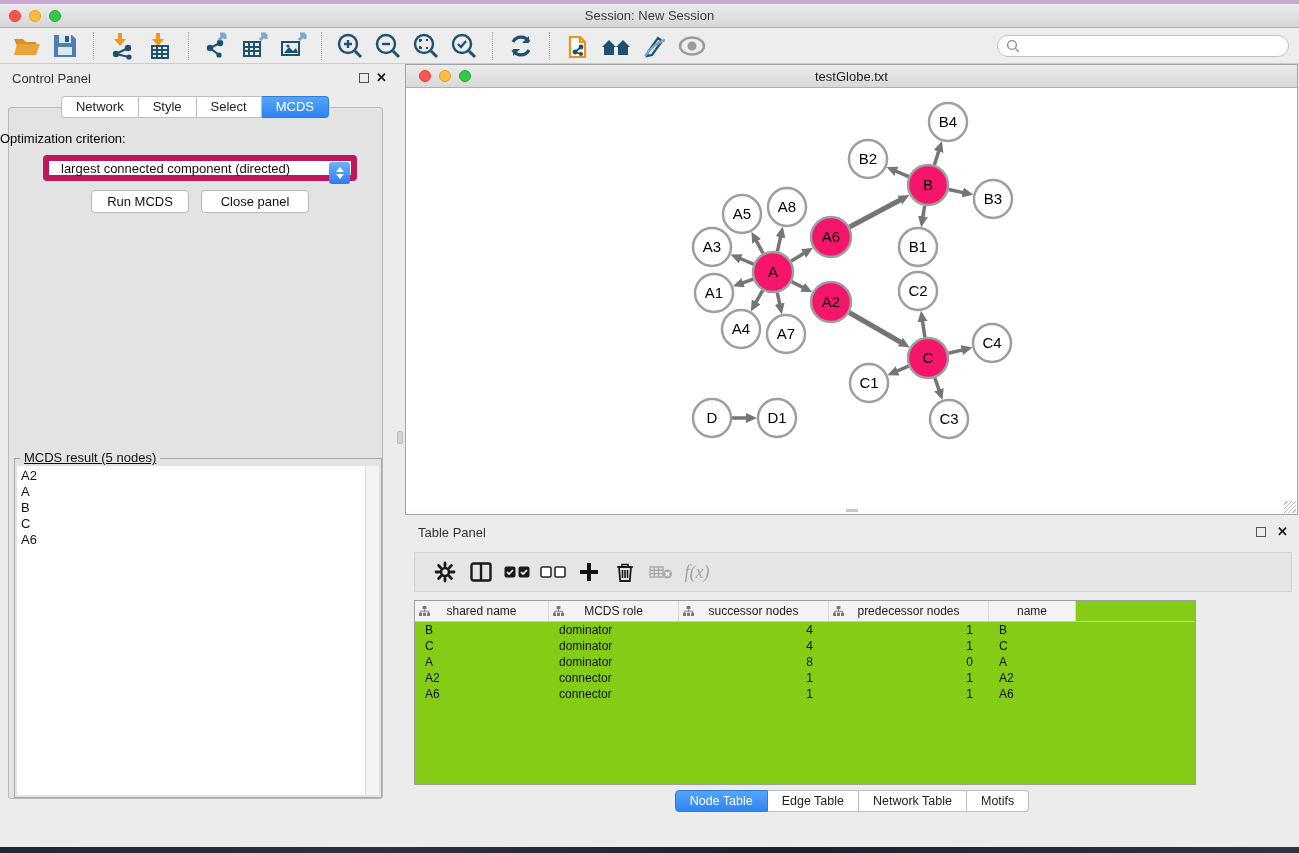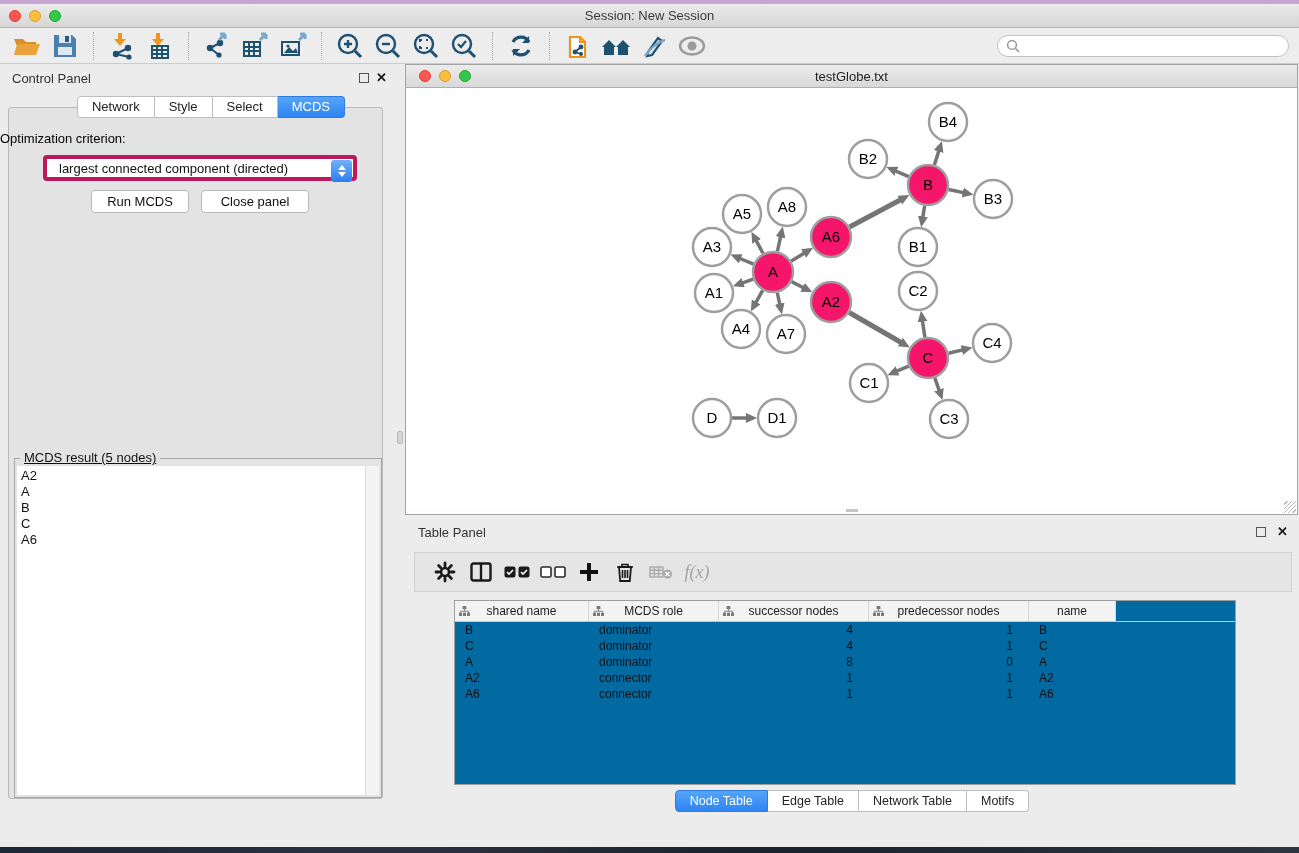--- a/index.html
+++ b/index.html
@@ -30,30 +30,30 @@
   
   .cp-header { position:absolute; left:0; top:66px; width:390px; height:26px; }
   .panel-title { font-size:13px; color:#333; }
   .cp-header .panel-title { position:absolute; left:12px; top:5px; }
   .float-btn { position:absolute; top:7px; width:10px; height:10px; border:1.5px solid #555; }
   .close-btn { position:absolute; top:4px; font-size:13px; font-weight:bold; color:#1a1a1a; }
   .cp-header .float-btn { left:359px; } .cp-header .close-btn { left:376px; }
 
   .cp-body { position:absolute; left:8px; top:107px; width:375px; height:692px;
     background:#e3e3e3; border:1px solid #b8b8b8; border-radius:3px; }
-  .cp-tabs { position:absolute; left:0; top:96px; width:390px; display:flex; justify-content:center;margin-left:16px; }
+  .cp-tabs { position:absolute; left:0; top:96px; width:390px; display:flex; justify-content:center; }
   .seg { height:22px; line-height:20px; padding:0 14px; font-size:13px; background:#fff;
     border:1px solid #bdbdbd; border-left:none; color:#222; }
   .seg:first-child { border-left:1px solid #bdbdbd; border-radius:4px 0 0 4px; }
   .seg:last-child { border-radius:0 4px 4px 0; }
   .seg.active { background:linear-gradient(#55a5f8,#2e84f1); color:#fff; border-color:#2e7ce0; }
 
   .opt-label { position:absolute; left:0; top:131px; width:390px; font-size:13px; color:#000000; }
   .combo { position:absolute; left:43px; top:155px; width:314px; height:26px; background:#fff;
-    border:4px solid #be185d; border-radius:4px; font-size:13px; color:#111;
+    border:6px solid #be185d; border-radius:4px; font-size:13px; color:#111;
     display:flex; align-items:center; padding-left:12px; }
   .combo .stepper { position:absolute; right:1px; top:1px; width:21px; height:22px; border-radius:3px;
     background:linear-gradient(#6fb1fb,#2d7df0); display:flex; flex-direction:column;
     align-items:center; justify-content:center; gap:2px; }
   .arr-up { width:0; height:0; border-left:4px solid transparent; border-right:4px solid transparent;
     border-bottom:5px solid #fff; }
   .arr-dn { width:0; height:0; border-left:4px solid transparent; border-right:4px solid transparent;
     border-top:5px solid #fff; }
   .cp-btn { position:absolute; height:23px; background:#fff; border:1px solid #b9b9b9; border-radius:4px;
     font-size:13px; color:#111; font-family:"Liberation Sans",sans-serif; }
@@ -86,22 +86,22 @@
 
   
   .tp-header { position:absolute; left:405px; top:520px; width:894px; height:24px; }
   .tp-header .panel-title { position:absolute; left:13px; top:5px; }
   .tp-header .float-btn { left:851px; } .tp-header .close-btn { left:872px; }
   .tp-toolbar { position:absolute; left:414px; top:552px; width:878px; height:40px; background:#e5e5e5;
     border:1px solid #d2d2d2; display:flex; align-items:center; padding-left:12px; }
   .tpicon { width:36px; height:30px; display:flex; align-items:center; justify-content:center; }
   .fx { font-family:"Liberation Serif",serif; font-style:italic; font-size:18px; color:#a3a3a3; }
 
-  .datatable { position:absolute; left:414px; top:600px; width:782px; height:185px; background:#0369a1;
-    border:1px solid #9e9e9e; overflow:hidden;margin-left:40px; }
+  .datatable { position:absolute; left:414px; top:600px; width:782px; height:185px; background:#84cc16;
+    border:1px solid #9e9e9e; overflow:hidden; }
   .thead { display:flex; height:21px; border-bottom:1px solid #c9c9c9; }
   .th { background:#f3f3f3; border-right:1px solid #d8d8d8; display:flex; align-items:center;
     justify-content:center; position:relative; font-size:12px; color:#222; }
   .th .colicon { position:absolute; left:4px; top:5px; }
   .tr { display:flex; height:16px; line-height:16px; font-size:12px; color:#111;
     font-family:"Liberation Sans",sans-serif; }
   .td { padding-left:10px; overflow:hidden; white-space:nowrap; }
   .td.num { text-align:right; padding-left:0; padding-right:16px; }
 
   .tp-tabs { position:absolute; left:405px; top:790px; width:894px; display:flex; justify-content:center; }

